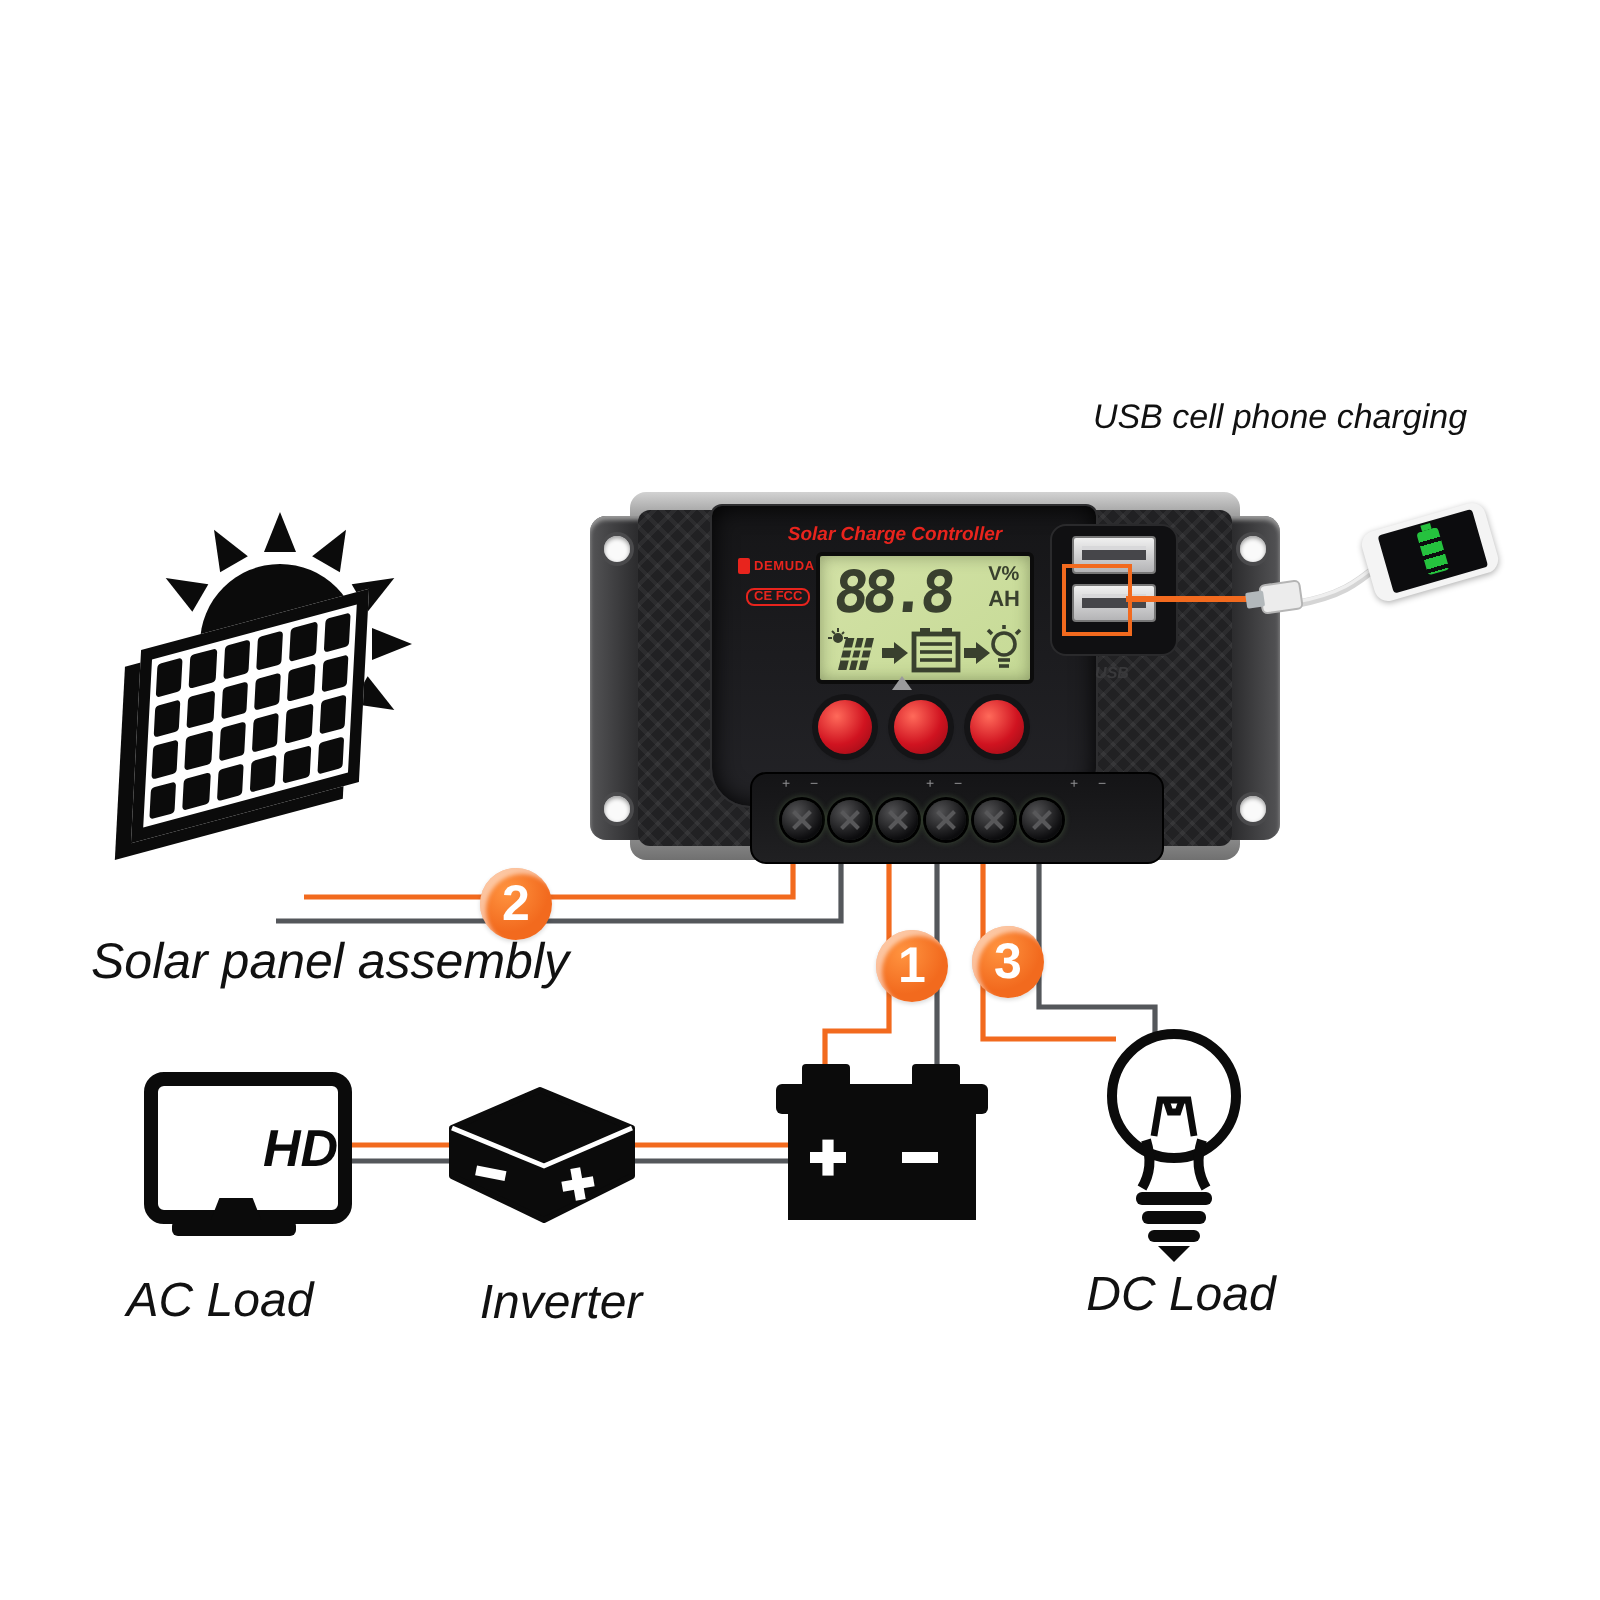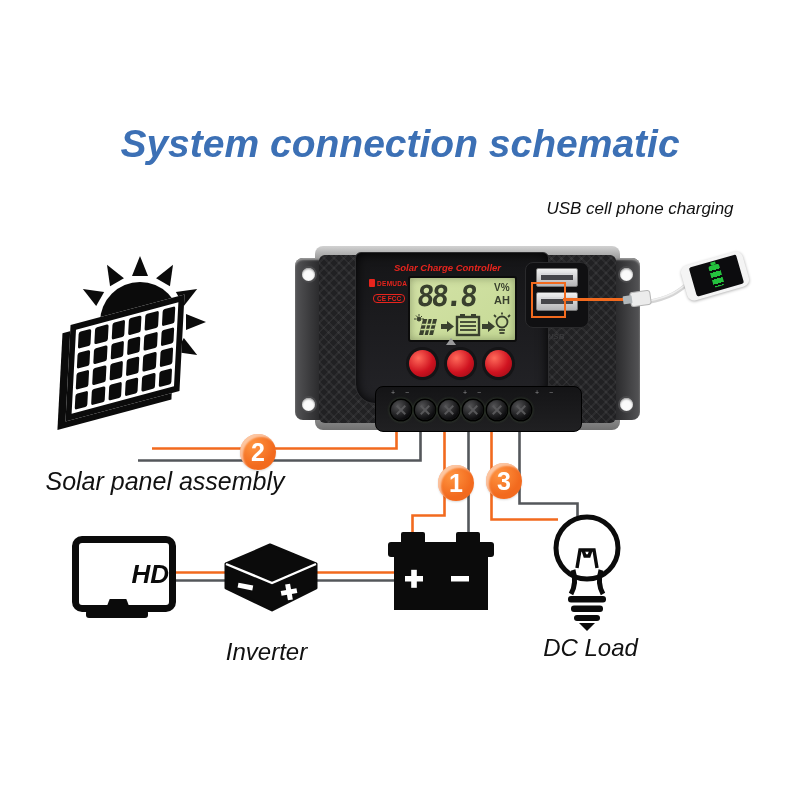--- a/index.html
+++ b/index.html
@@ -10,21 +10,21 @@
           font-family:"Liberation Sans",sans-serif;}
   .abs{position:absolute;}
   
   .title{left:0;right:0;top:122px;text-align:center;font-size:39px;font-weight:bold;
          font-style:italic;color:var(--title);letter-spacing:0;z-index:2;}
   .usb-label{left:480px;top:199px;width:320px;text-align:center;font-size:17px;
              font-style:italic;color:#111;z-index:2;}
   .dev-label{font-size:24px;font-style:italic;color:#111;z-index:2;text-align:center;line-height:1.25;}
   .lbl-solar{left:30px;top:466px;width:270px;font-size:25px;}
   .lbl-ac{left:40px;top:636px;width:140px;}
-  .lbl-inv{left:194px;top:637px;width:145px;}
+  .lbl-inv{left:208px;top:637px;width:145px;}
   .lbl-bat{left:368px;top:637px;width:145px;}
   .lbl-dc{left:518px;top:633px;width:145px;}
   
   #underlay{left:0;top:0;z-index:1;}
   .wire-o{stroke:var(--accent);fill:none;stroke-width:2.6px;}
   .wire-g{stroke:var(--wire);fill:none;stroke-width:2.6px;}
   .cable{stroke:#d5d5d5;fill:none;stroke-width:4px;}
   .cable2{stroke:#efefef;fill:none;stroke-width:1.6px;}
   
   .badge{width:36px;height:36px;border-radius:50%;z-index:6;display:flex;align-items:center;
@@ -142,21 +142,20 @@
 
     <path class="wire-o" d="M491.5,428 V519.5 H558"></path>
     <path class="wire-g" d="M519.5,428 V503.5 H577.5 V520"></path>
 
     <path class="wire-o" d="M160,572.5 H230"></path>
     <path class="wire-g" d="M160,580.5 H230"></path>
     <path class="wire-o" d="M312,572.5 H398"></path>
     <path class="wire-g" d="M312,580.5 H398"></path>
   </svg>
 
-  <div class="abs title">System connection schematic</div>
   <div class="abs usb-label">USB cell phone charging</div>
 
   <div class="abs panel">
     <div class="cell"></div>
       <div class="cell"></div>
       <div class="cell"></div>
       <div class="cell"></div>
       <div class="cell"></div>
       <div class="cell"></div>
     <div class="cell"></div>
@@ -289,20 +288,21 @@
 
   <div class="abs badge" style="left:240px;top:434px;">2</div>
   <div class="abs badge" style="left:438px;top:465px;">1</div>
   <div class="abs badge" style="left:486px;top:463px;">3</div>
 
   <div class="abs tv">
     <span>HD</span>
   </div>
   <div class="abs tv-neck"></div>
   <div class="abs tv-base"></div>
+  <div class="abs dev-label lbl-ac">AC Load</div>
 
   <svg class="abs dev-svg" style="left:222px;top:540px;" width="100" height="75" viewBox="0 0 100 75">
     <polygon points="4,24 48,5 94,24 94,48 50,70 4,48" fill="#0b0b0b" stroke="#0b0b0b" stroke-linejoin="round" stroke-width="3"></polygon>
     <polyline points="4,24 50,43 94,24" fill="none" stroke="#fff" stroke-width="2.4"></polyline>
     <rect x="16" y="44" width="15" height="5" fill="#fff" transform="rotate(11 23 46)"></rect>
     <g transform="rotate(-10 67 52)" fill="#fff">
       <rect x="59" y="49.5" width="16" height="5"></rect>
       <rect x="64.5" y="44" width="5" height="16"></rect>
     </g>
   </svg>

